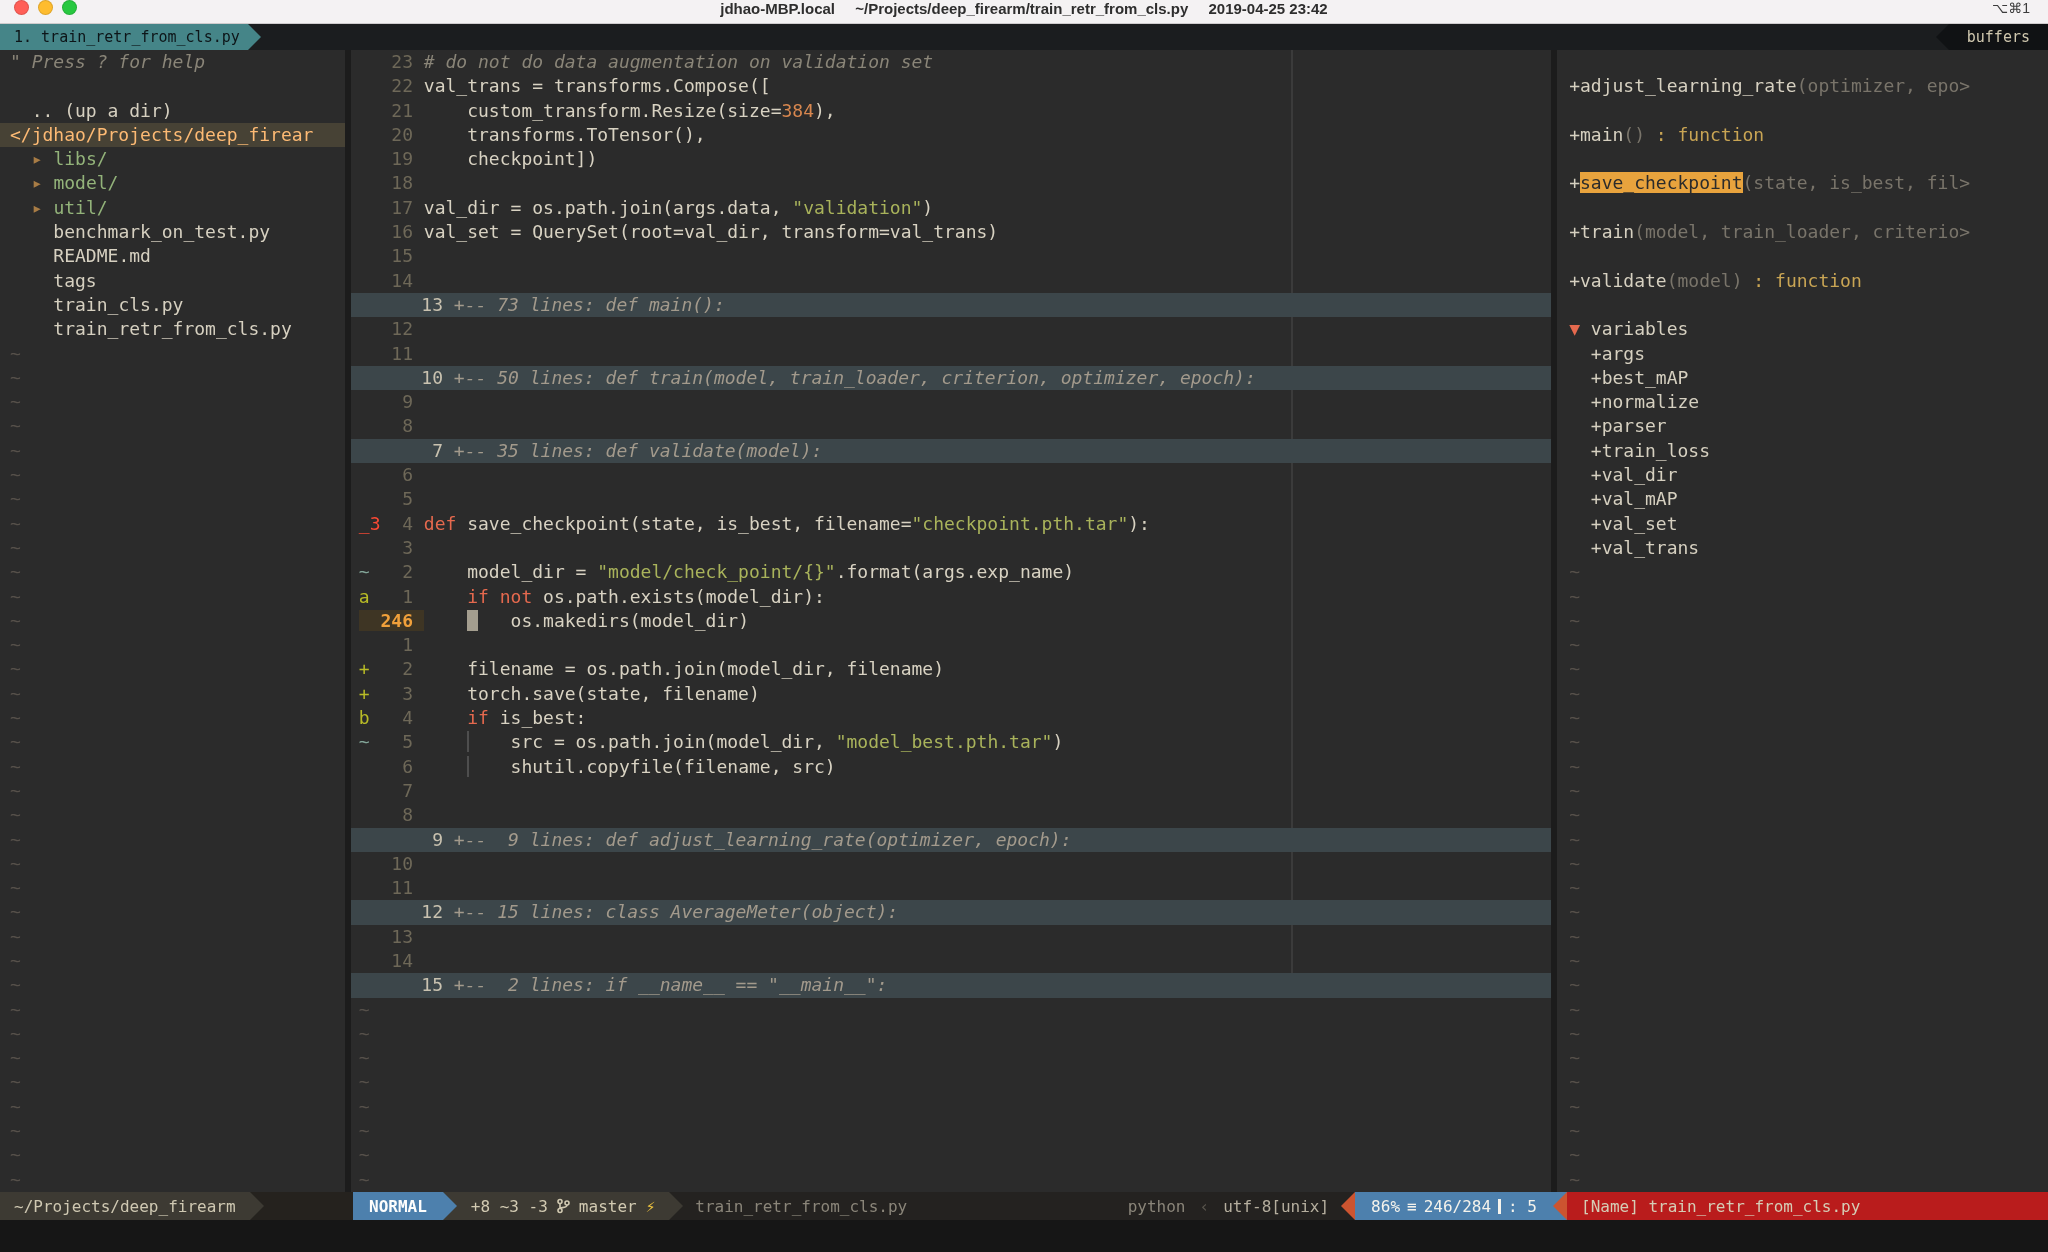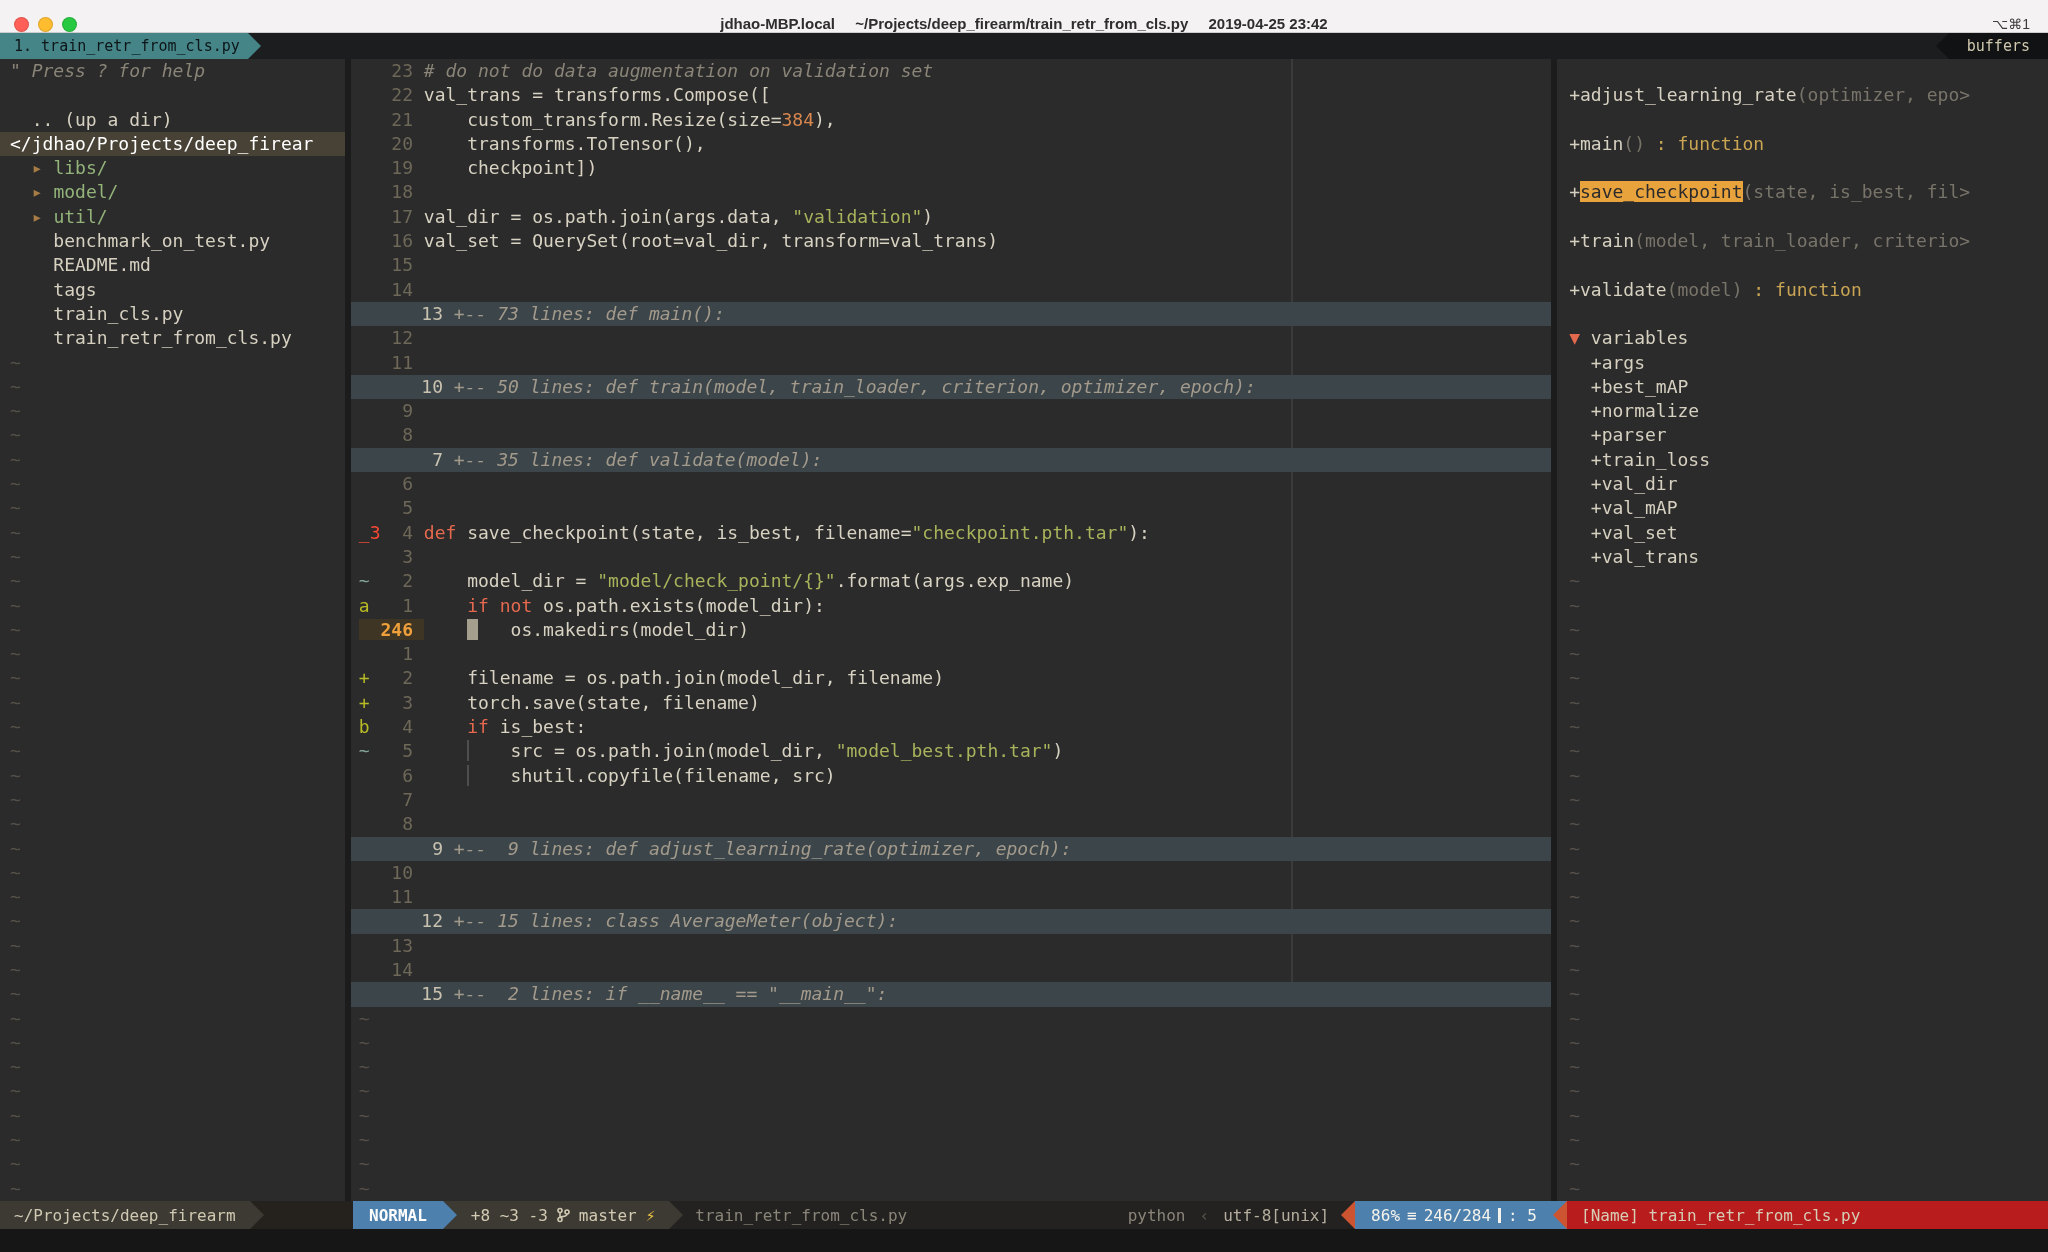--- a/index.html
+++ b/index.html
@@ -4,22 +4,22 @@
 <style>
   * { box-sizing: border-box; }
   html,body { margin:0; padding:0; background:#000; }
   .screen {
     width:2048px; height:1252px; display:flex; flex-direction:column;
     background:#2b2b2b; overflow:hidden; position:relative;
     font-family:"DejaVu Sans Mono","DejaVu Sans",monospace;
   }
 
   
-  .menubar { height:33px; flex:none; background:#f4f2f3; border-bottom:1px solid #cfcccd;
-             display:flex; align-items:flex-end; position:relative;gap:32px; }
+  .menubar { height:24px; flex:none; background:#f4f2f3; border-bottom:1px solid #cfcccd;
+             display:flex; align-items:flex-start; position:relative;gap:32px; }
   .lights { display:flex; gap:9px; margin-left:14px; z-index:2; }
   .light { width:15px; height:15px; border-radius:50%; border:1px solid rgba(0,0,0,0.12); padding:0; }
   .light.red { background:#ff5f57; } .light.yellow { background:#febc2e; } .light.green { background:#28c840; }
   .menubar-title { position:absolute; left:0; right:0; text-align:center;
                    font-family:"Liberation Sans",sans-serif; font-size:15px; font-weight:700; color:#2e2e2e; }
   .menubar-title span { margin:0 8px; }
   .menubar-right { margin-left:auto; margin-right:18px; z-index:2;
                    font-family:"Liberation Sans",sans-serif; font-size:14px; color:#3c3c3c; }
 
   
@@ -65,21 +65,21 @@
   .c-cursor { background:#a49e8f; }
   .c-guide  { background:linear-gradient(to right,#4e4e4e 2px,transparent 2px); }
   .c-sr { color:#fb4934; }
   .c-sg2{ color:#b8bb26; }
   .c-sb { color:#83a598; }
   .c-tilde { color:#56504a; }
   .c-help { color:#8a8578; font-style:italic; }
   .c-narrow { color:#a87c45; }
   .c-dir { color:#93b37a; }
   .c-file { color:#d6d0c0; }
-  .c-rootline { color:#ffffff; }
+  .c-rootline { color:#fdba74; }
   .c-tag { color:#d6d0c0; }
   .c-tsig { color:#79746a; }
   .c-ttype { color:#c9a554; }
   .c-tagsel { background:#e8a33d; color:#2b2b2b; }
   .c-kindicon { color:#e5694e; }
   .c-kind { color:#d6d0c0; }
 
   
   .statusline { height:28px; flex:none; display:flex; align-items:stretch; background:#242220; font-size:16px; }
   .seg { display:flex; align-items:center; padding:0 14px; white-space:pre; }

